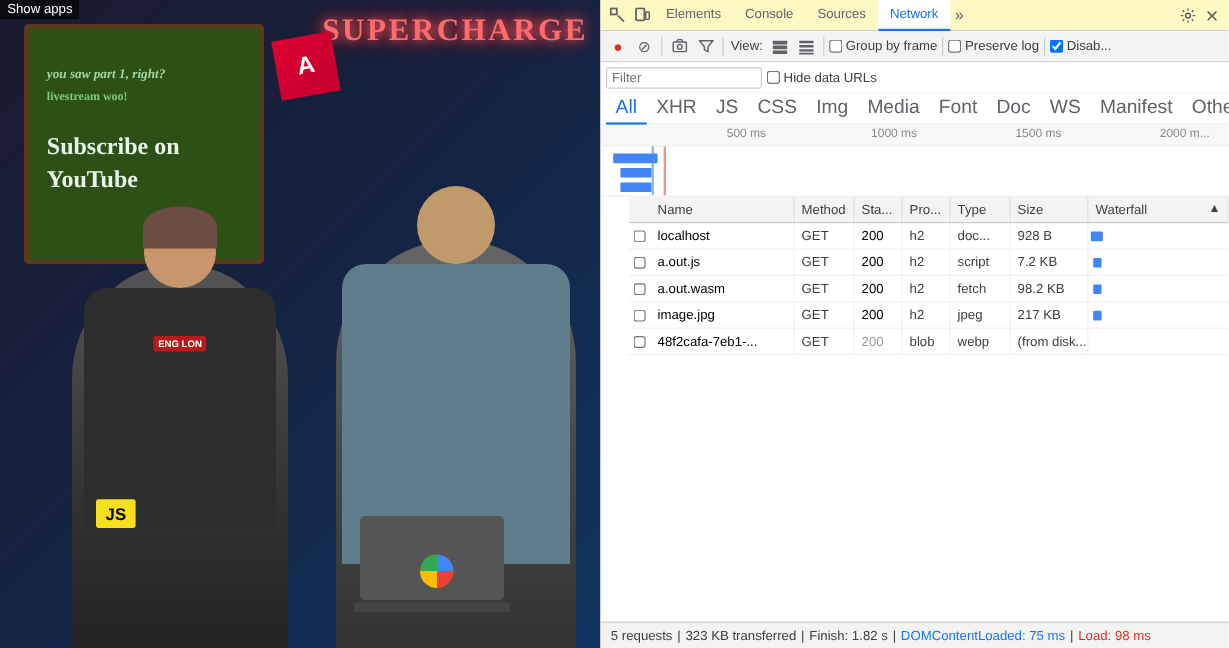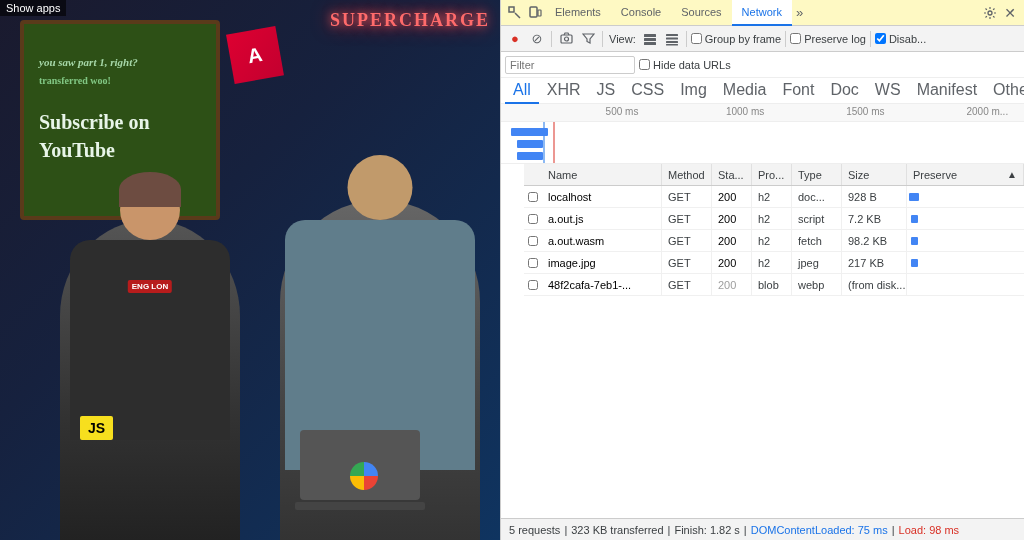--- a/index.html
+++ b/index.html
@@ -59,21 +59,21 @@
       bottom: 0; right: 20px;
       width: 200px; height: 340px;
       background: linear-gradient(to bottom, #666 0%, #444 60%, #333 100%);
       border-radius: 50% 50% 0 0 / 30% 30% 0 0;
     }
     
     .neon-area {
       position: absolute;
       top: 10px; right: 10px;
       color: #ff6b6b;
-      font-size: 18px;
+      font-size: 26px;
       font-weight: bold;
       text-shadow: 0 0 10px #ff6b6b, 0 0 20px #ff0000;
       font-family: 'Georgia', serif;
       letter-spacing: 2px;
       text-align: right;
     }
     
     .js-badge {
       position: absolute;
       bottom: 100px; left: 80px;
@@ -376,21 +376,21 @@
 
 <div id="video-panel">
   <div id="show-apps-bar">
     <span>Show apps</span>
   </div>
   <div class="video-bg">
 
     <div class="chalkboard">
       <div class="chalk-text">
         <div style="font-size:11px;color:#a5d6a7;font-style:italic;margin-top:16px;">you saw part 1, right?</div>
-        <div style="font-size:10px;color:#81c784;margin-top:4px;">transferred woo!</div>
+        <div style="font-size:10px;color:#81c784;margin-top:4px;">livestream woo!</div>
         <div style="margin-top:20px;font-size:20px;color:#e8f5e9;font-weight:bold;">Subscribe on YouTube</div>
       </div>
     </div>
 
     <div class="neon-area">
       <span>SUPERCHARGE</span>
     </div>
 
     <div style="position:absolute;top:30px;left:230px;">
       <div style="width:50px;height:50px;background:linear-gradient(135deg,#dd0031,#c3002f);transform:rotate(-10deg);display:flex;align-items:center;justify-content:center;color:#fff;font-size:20px;font-weight:bold;">A</div>
@@ -597,21 +597,21 @@
       <div class="th col-protocol">
         <span>Pro...</span>
       </div>
       <div class="th col-type">
         <span>Type</span>
       </div>
       <div class="th col-size">
         <span>Size</span>
       </div>
       <div class="th col-waterfall" style="justify-content:space-between;">
-        <span>Preserve</span>
+        <span>Waterfall</span>
         <span style="font-size:10px;">▲</span>
       </div>
     </div>
 
     <div id="table-body">
         <div class="table-row">
       <div class="checkbox-cell">
         <input type="checkbox" class="row-checkbox" style="">
       </div>
       <div class="td col-name name-cell">localhost</div>

